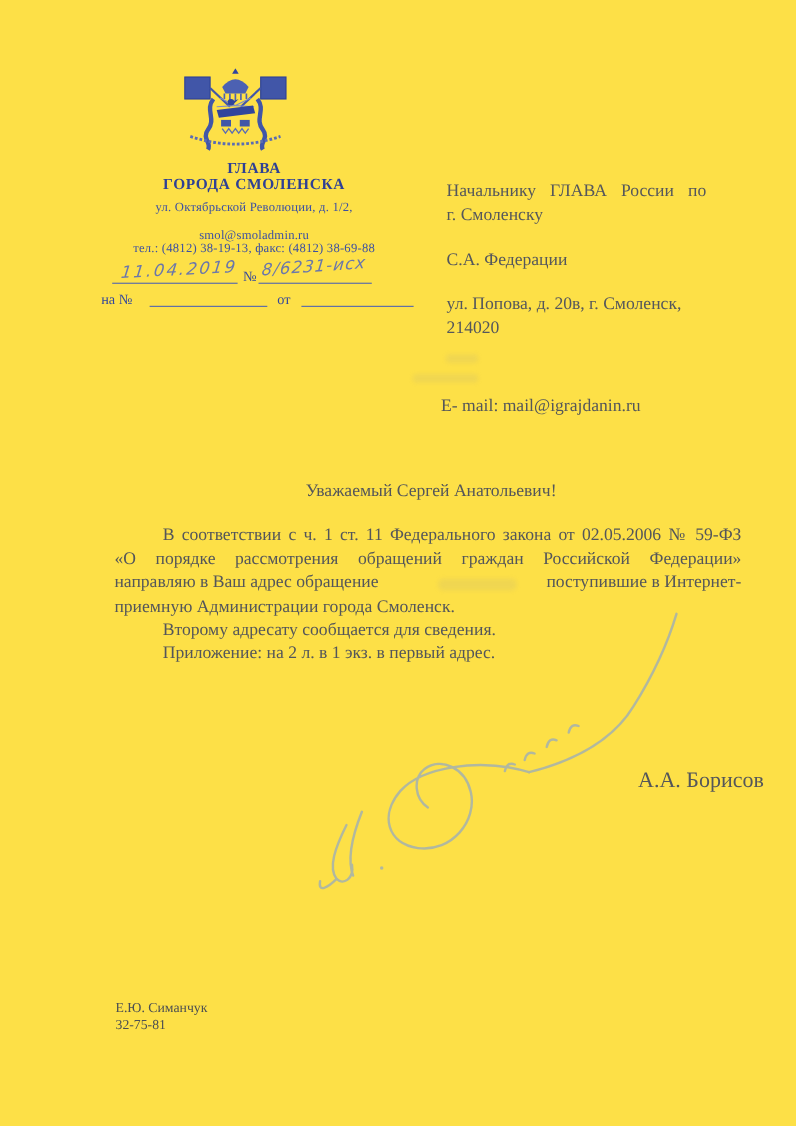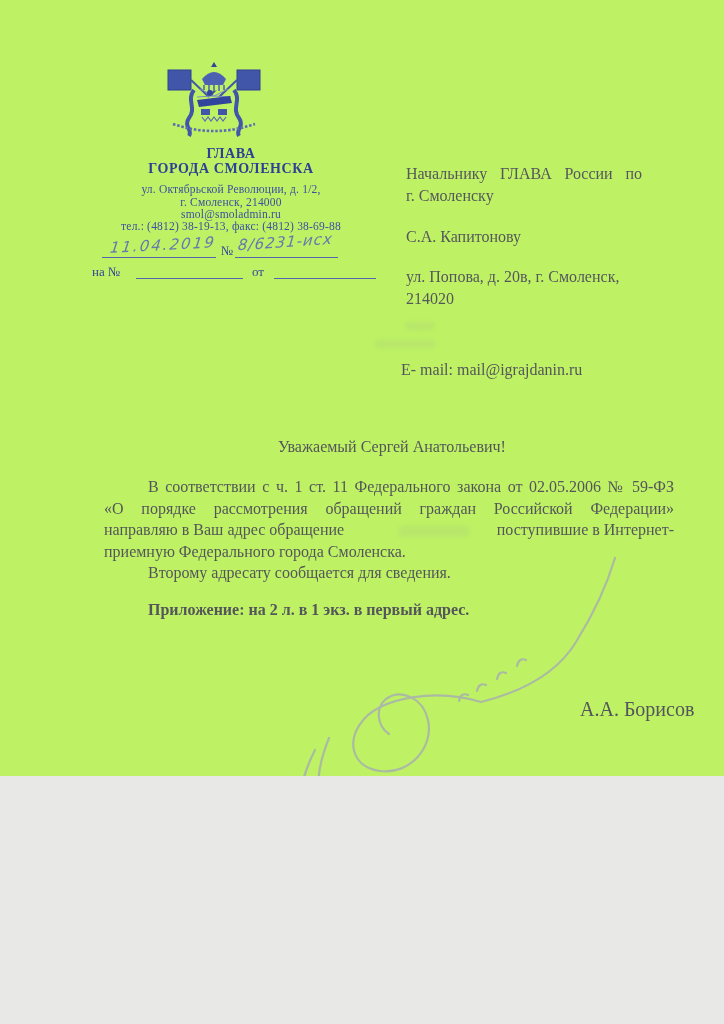--- a/index.html
+++ b/index.html
@@ -1,20 +1,20 @@
 <!DOCTYPE html>
 <html><head>
 <meta charset="utf-8">
 <style>
   html,body{margin:0;padding:0;background:#e8e8e6;}
   .page{
     position:relative;
-    width:724px;height:776px;
+    width:724px;height:1024px;
     margin:0 auto;
-    background:#bef264;
+    background:#fde047;
     overflow:hidden;
     font-family:"Liberation Serif", serif;
     color:#54565a;
   }
   .abs{position:absolute;}
   
   .org{
     left:95px;width:272px;text-align:center;
     font-weight:bold;font-size:14px;letter-spacing:.6px;
     color:#2e4095;
@@ -79,59 +79,58 @@
 
     <path d="M38 28 C30 38 41 46 33 56 C27 64 37 68 33 74" stroke="#4156a8" stroke-width="4" fill="none"></path>
     <path d="M78 28 C86 38 75 46 83 56 C89 64 79 68 83 74" stroke="#4156a8" stroke-width="4" fill="none"></path>
 
     <path d="M17 62 Q58 76 99 62" stroke="#5a6cb4" stroke-width="2.6" fill="none" stroke-dasharray="2.5 1.8"></path>
   </svg>
 
   <div class="abs org" style="top:146px;">ГЛАВА</div>
   <div class="abs org" style="top:161px;">ГОРОДА СМОЛЕНСКА</div>
   <div class="abs lh-small" style="top:183px;">ул. Октябрьской Революции, д. 1/2,</div>
-  <div class="abs lh-small" style="top:196px;">г. Смоленск, 214000</div>
   <div class="abs lh-small" style="top:208px;">smol@smoladmin.ru</div>
   <div class="abs lh-small" style="top:220px;">тел.: (4812) 38-19-13, факс: (4812) 38-69-88</div>
 
   <div class="abs hw hw-date">11.04.2019</div>
   <div class="abs uline" style="left:102px;top:257px;width:114px;"></div>
   <div class="abs blue-label" style="left:221px;top:243px;">№</div>
   <div class="abs hw hw-num">8/6231-исх</div>
   <div class="abs uline" style="left:235px;top:257px;width:103px;"></div>
 
   <div class="abs blue-label" style="left:92px;top:264px;">на №</div>
   <div class="abs uline" style="left:136px;top:278px;width:107px;"></div>
   <div class="abs blue-label" style="left:252px;top:264px;">от</div>
   <div class="abs uline" style="left:274px;top:278px;width:102px;"></div>
 
   <div class="abs rc just" style="top:164px;">Начальнику ГЛАВА России по</div>
   <div class="abs rc" style="top:186px;">г. Смоленску</div>
-  <div class="abs rc" style="top:227px;">С.А. Капитонову</div>
+  <div class="abs rc" style="top:227px;">С.А. Федерации</div>
   <div class="abs rc" style="top:267px;">ул. Попова, д. 20в, г. Смоленск,</div>
   <div class="abs rc" style="top:289px;">214020</div>
 
   <div class="abs smudge" style="left:405px;top:322px;width:30px;height:8px;"></div>
   <div class="abs smudge" style="left:375px;top:340px;width:60px;height:8px;"></div>
 
   <div class="abs" style="left:401px;top:361px;font-size:16px;">E- mail: mail@igrajdanin.ru</div>
 
   <div class="abs" style="left:278px;top:438px;font-size:16px;">Уважаемый Сергей Анатольевич!</div>
 
   <div class="abs bline just indent" style="top:478px;">В соответствии с ч. 1 ст. 11 Федерального закона от 02.05.2006 № 59-ФЗ</div>
   <div class="abs bline just" style="top:500px;">«О порядке рассмотрения обращений граждан Российской Федерации»</div>
   <div class="abs bline flexline" style="top:521px;">
     <span>направляю в Ваш адрес обращение</span>
     <span>поступившие в Интернет-</span>
   </div>
   <div class="abs smudge" style="left:398px;top:526px;width:72px;height:11px;"></div>
-  <div class="abs bline" style="top:543px;">приемную Федерального города Смоленска.</div>
+  <div class="abs bline" style="top:543px;">приемную Администрации города Смоленск.</div>
   <div class="abs bline indent" style="top:564px;">Второму адресату сообщается для сведения.</div>
 
-  <div class="abs bline indent" style="top:601px;font-weight:bold;">Приложение: на 2 л. в 1 экз. в первый адрес.</div>
+  <div class="abs bline indent" style="top:585px;">Приложение: на 2 л. в 1 экз. в первый адрес.</div>
 
 
   <svg class="abs" style="left:285px;top:548px;" width="340" height="265" viewBox="0 0 340 265" aria-hidden="true">
     <g stroke="#a9b4a9" stroke-width="2.2" fill="none" stroke-linecap="round" opacity="0.9">
 
       <path d="M330 10 C321 40 306 70 291 94 C271 127 236 144 196 154"></path>
 
       <path d="M232 118 q2 -9 9 -6"></path>
       <path d="M212 131 q2 -9 9 -6"></path>
       <path d="M192 143 q2 -9 9 -6"></path>

